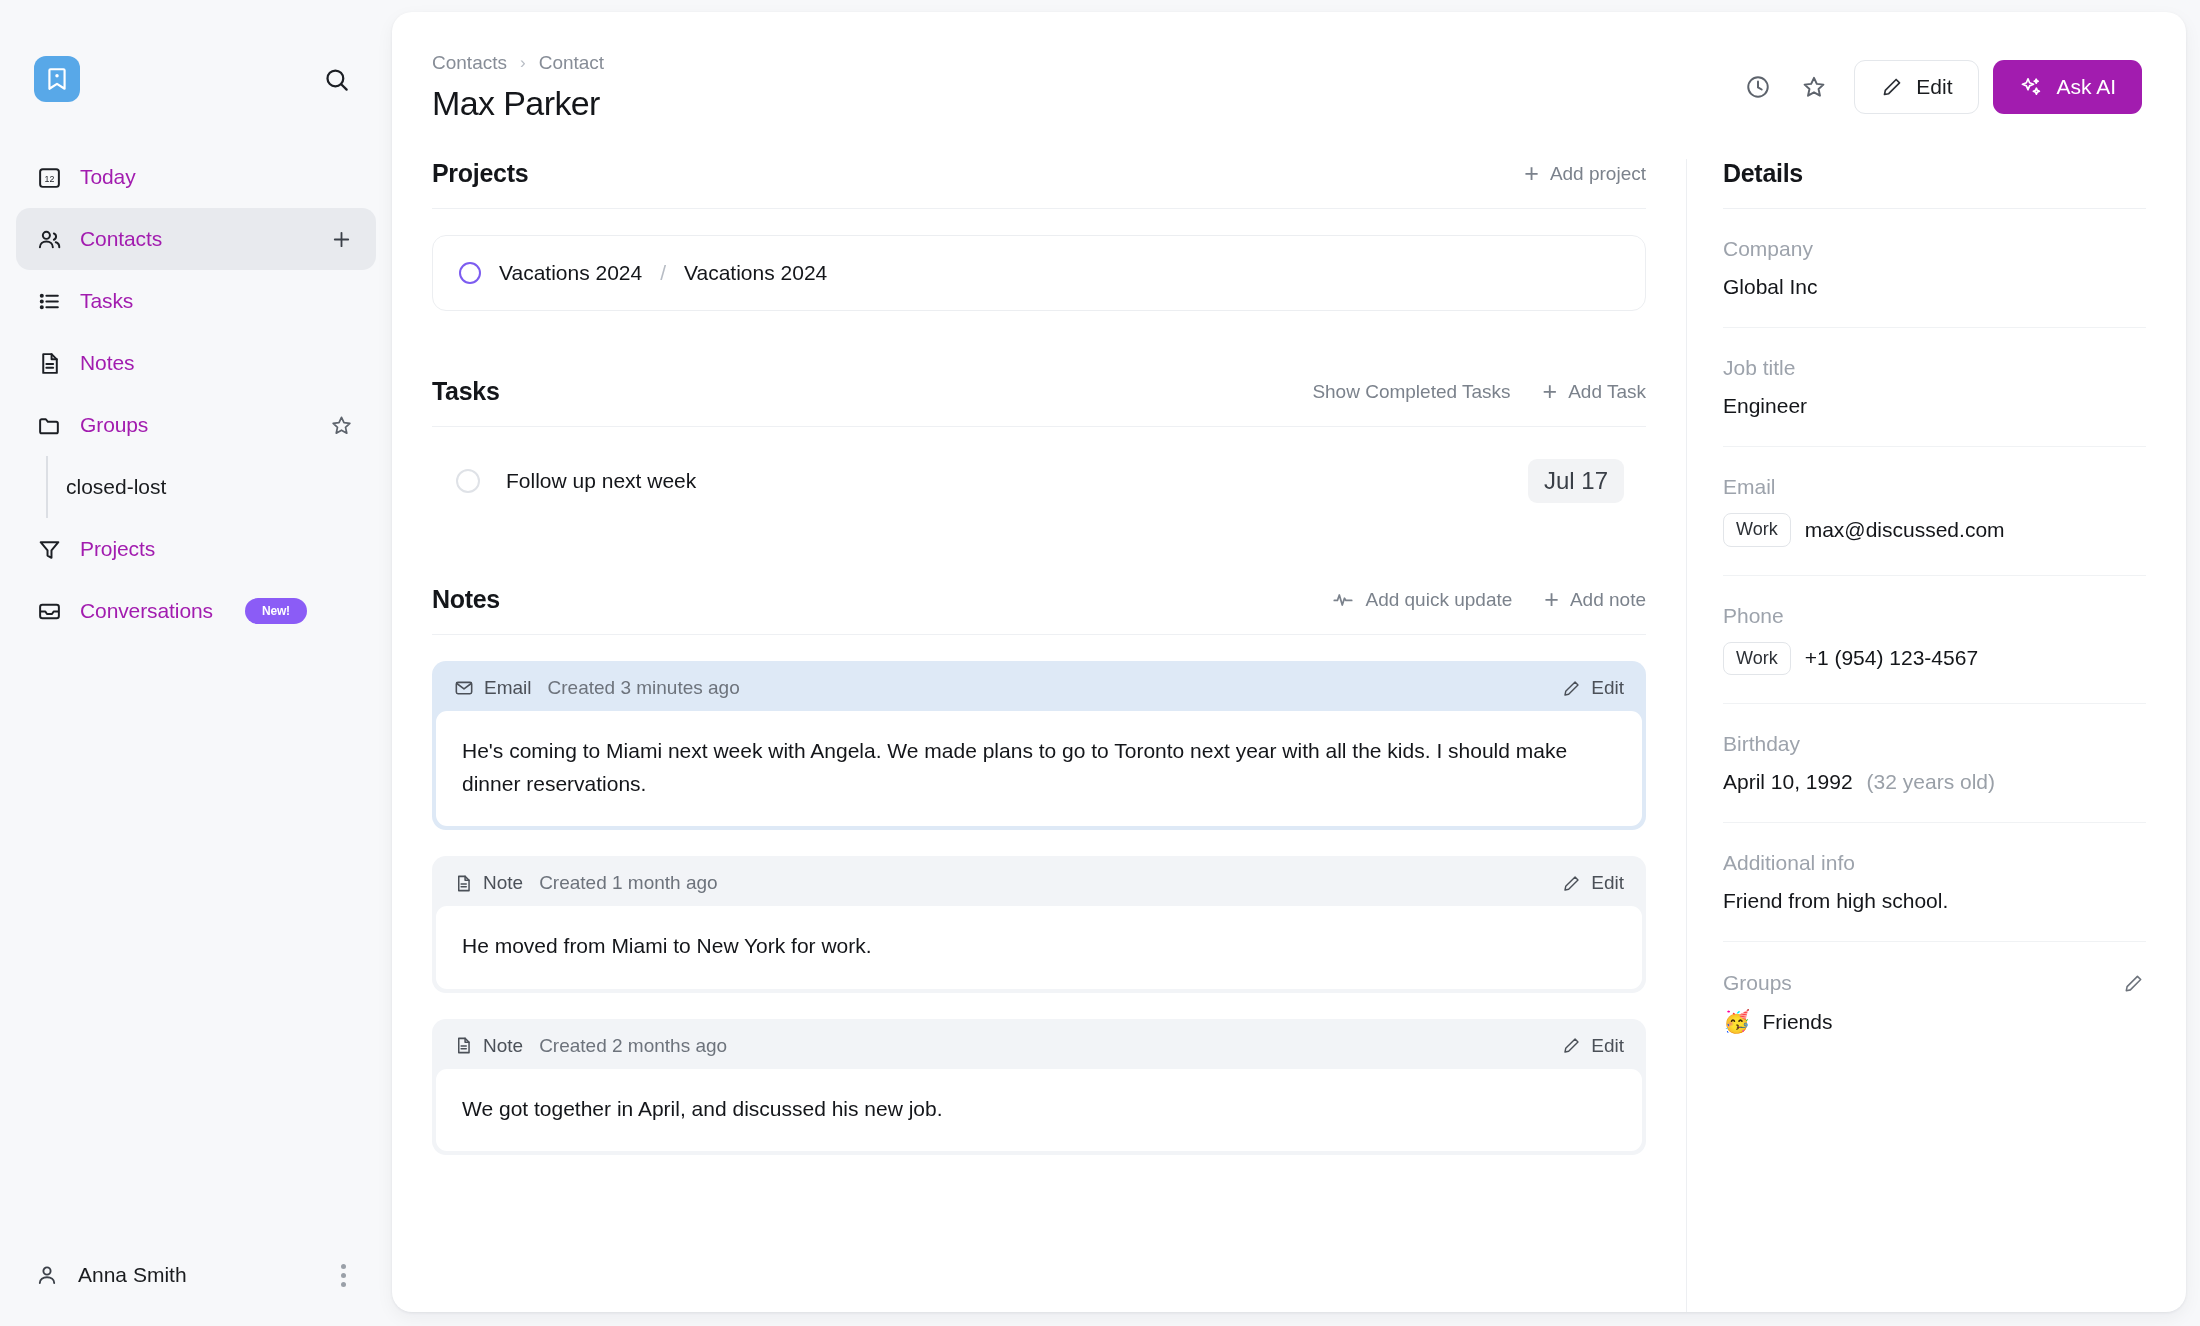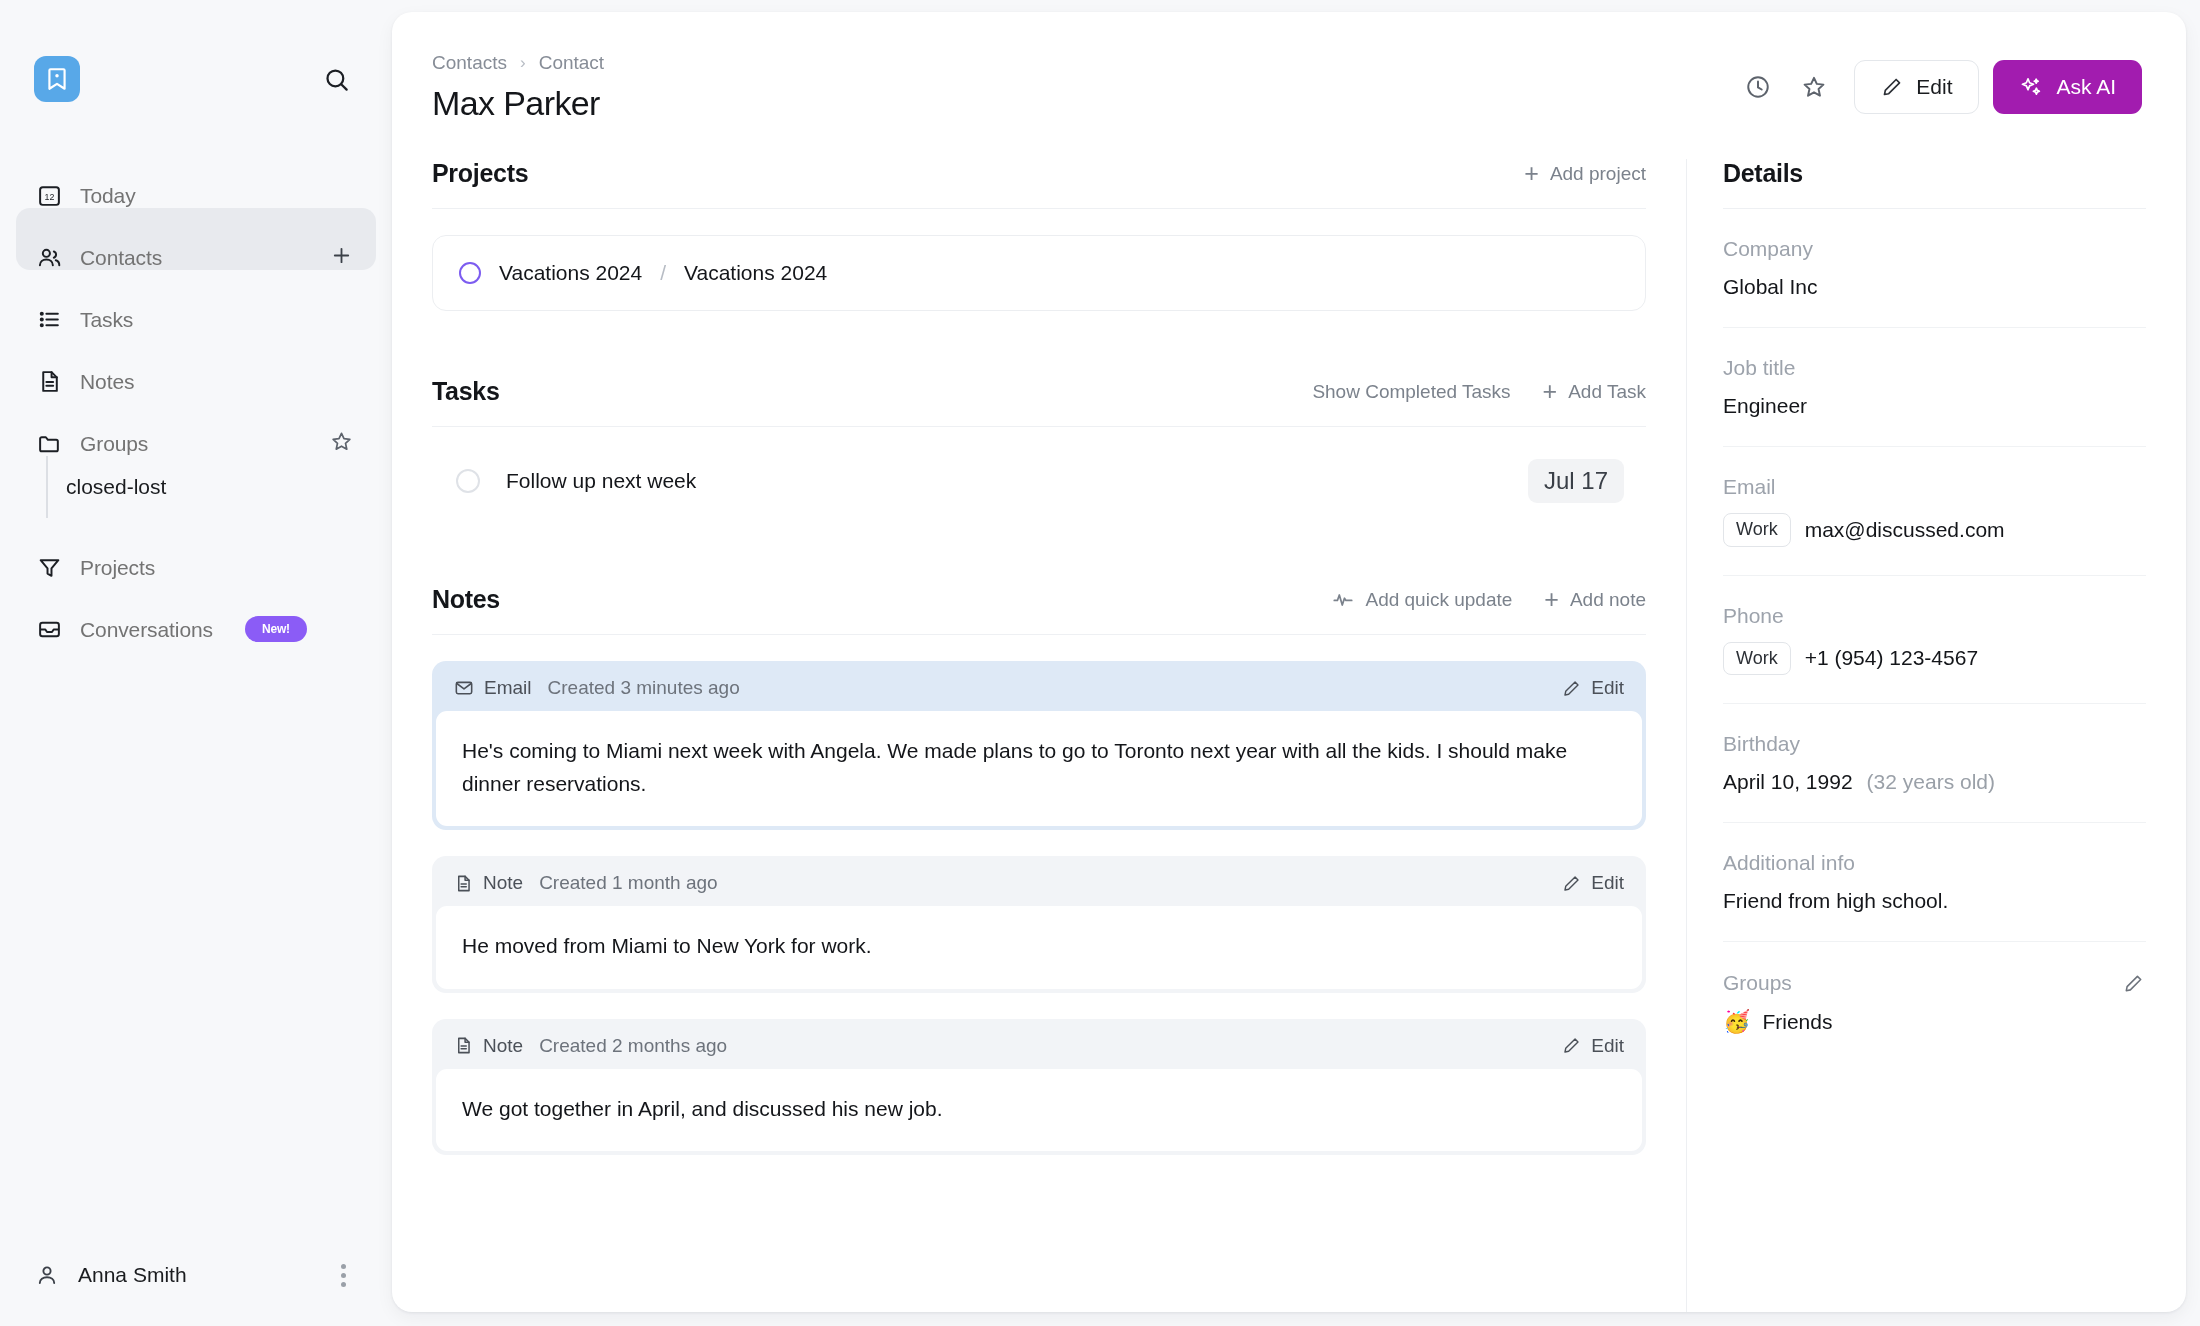--- a/index.html
+++ b/index.html
@@ -56,39 +56,39 @@
 
   .nav {
     margin-top: 36px;
     padding: 0 16px;
     display: flex;
     flex-direction: column;
   }
 
   .nav-item {
     display: flex;
-    align-items: flex-end;
+    align-items: center;
     height: 62px;
     padding: 0 20px;
     border-radius: 14px;
     cursor: pointer;
     gap: 18px;
     position: relative;
   }
   .nav-item.active { background: #e8eaee; }
 
   .nav-icon {
     width: 26px; height: 26px;
     display: flex; align-items: center; justify-content: center;
     flex: 0 0 26px;
   }
 
   .nav-label {
     font-size: 21px;
-    color: #737373;
+    color: #a21caf;
     letter-spacing: -0.1px;
   }
 
   .nav-trailing {
     margin-left: auto;
     display: flex;
     align-items: center;
     justify-content: center;
     width: 30px; height: 30px;
     cursor: pointer;

